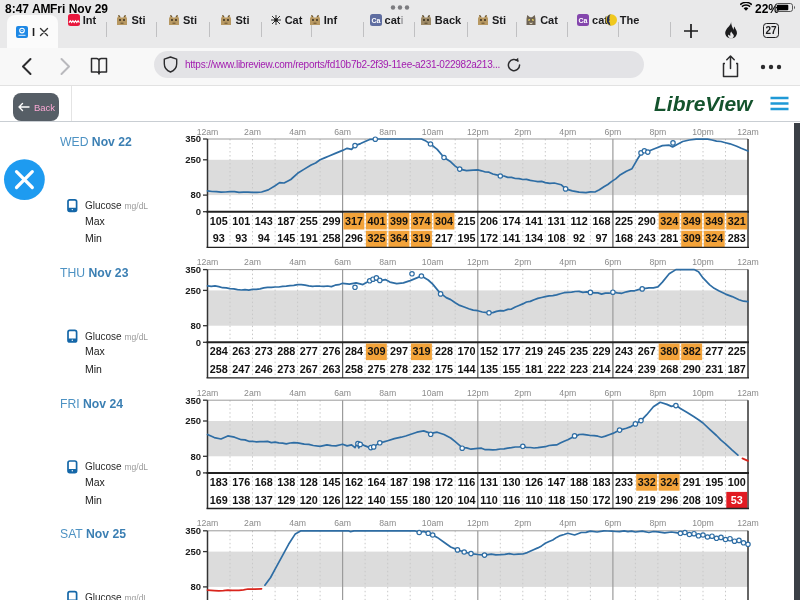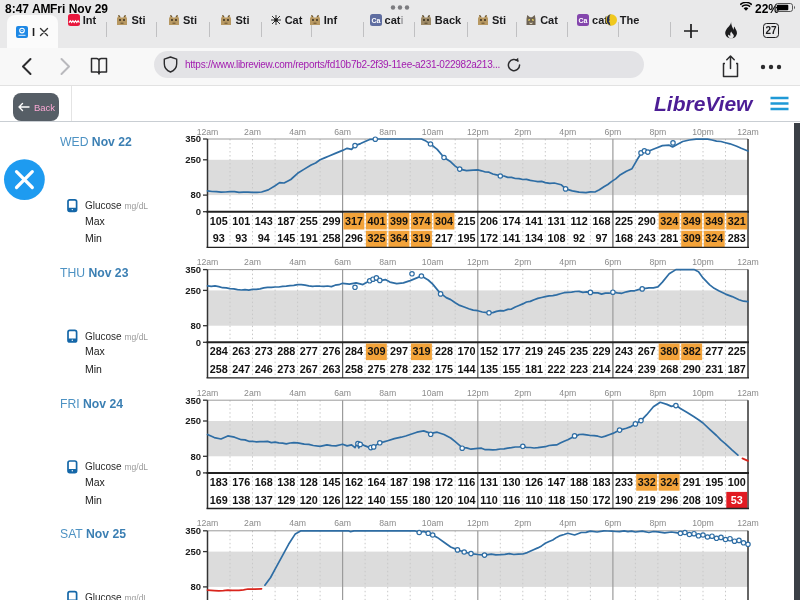--- a/index.html
+++ b/index.html
@@ -211,21 +211,21 @@
     </svg>
 </div>
 <div id="pageheader">
   <div class="abs" style="left:13px;top:7px;width:46px;height:28px;background:#565e66;border-radius:8px;color:#f9a8d4;display:flex;align-items:center;justify-content:center;gap:4px">
       <svg width="13" height="10" viewBox="0 0 13 10">
         <path d="M12 5 H2 M5.5 1.5 L2 5 L5.5 8.5" fill="none" stroke="#fff" stroke-width="1.4" stroke-linecap="round" stroke-linejoin="round"></path>
       </svg>
       <span style="font-size:9.5px">Back</span>
     </div>
   <div class="abs" style="left:71px;top:0;width:1px;height:35px;background:#e4e4e4"></div>
-  <span class="abs" style="left:654px;top:6px;font-size:21px;font-weight:bold;font-style:italic;color:#4c1d95">LibreView</span>
+  <span class="abs" style="left:654px;top:6px;font-size:21px;font-weight:bold;font-style:italic;color:#14532d">LibreView</span>
   <svg class="abs" style="left:770px;top:10px" width="19" height="15" viewBox="0 0 19 15">
       <path d="M0.5 2 H18.5 M0.5 7.5 H18.5 M0.5 13 H18.5" stroke="#1f99d6" stroke-width="2.6"></path>
     </svg>
 </div>
 <svg width="800" height="478" viewBox="0 122 800 478" style="position:absolute;left:0;top:122px">
 <rect x="0" y="122" width="800" height="478" fill="#ffffff"></rect>
 <text x="60" y="146.3" font-size="12.2" fill="#4d92c3">WED <tspan font-weight="bold" fill="#3b7fb3">Nov 22</tspan></text>
 <text x="207.5" y="134.5" font-size="8.7" fill="#8b8b8b" text-anchor="middle">12am</text>
 <text x="252.5" y="134.5" font-size="8.7" fill="#8b8b8b" text-anchor="middle">2am</text>
 <text x="297.6" y="134.5" font-size="8.7" fill="#8b8b8b" text-anchor="middle">4am</text>

